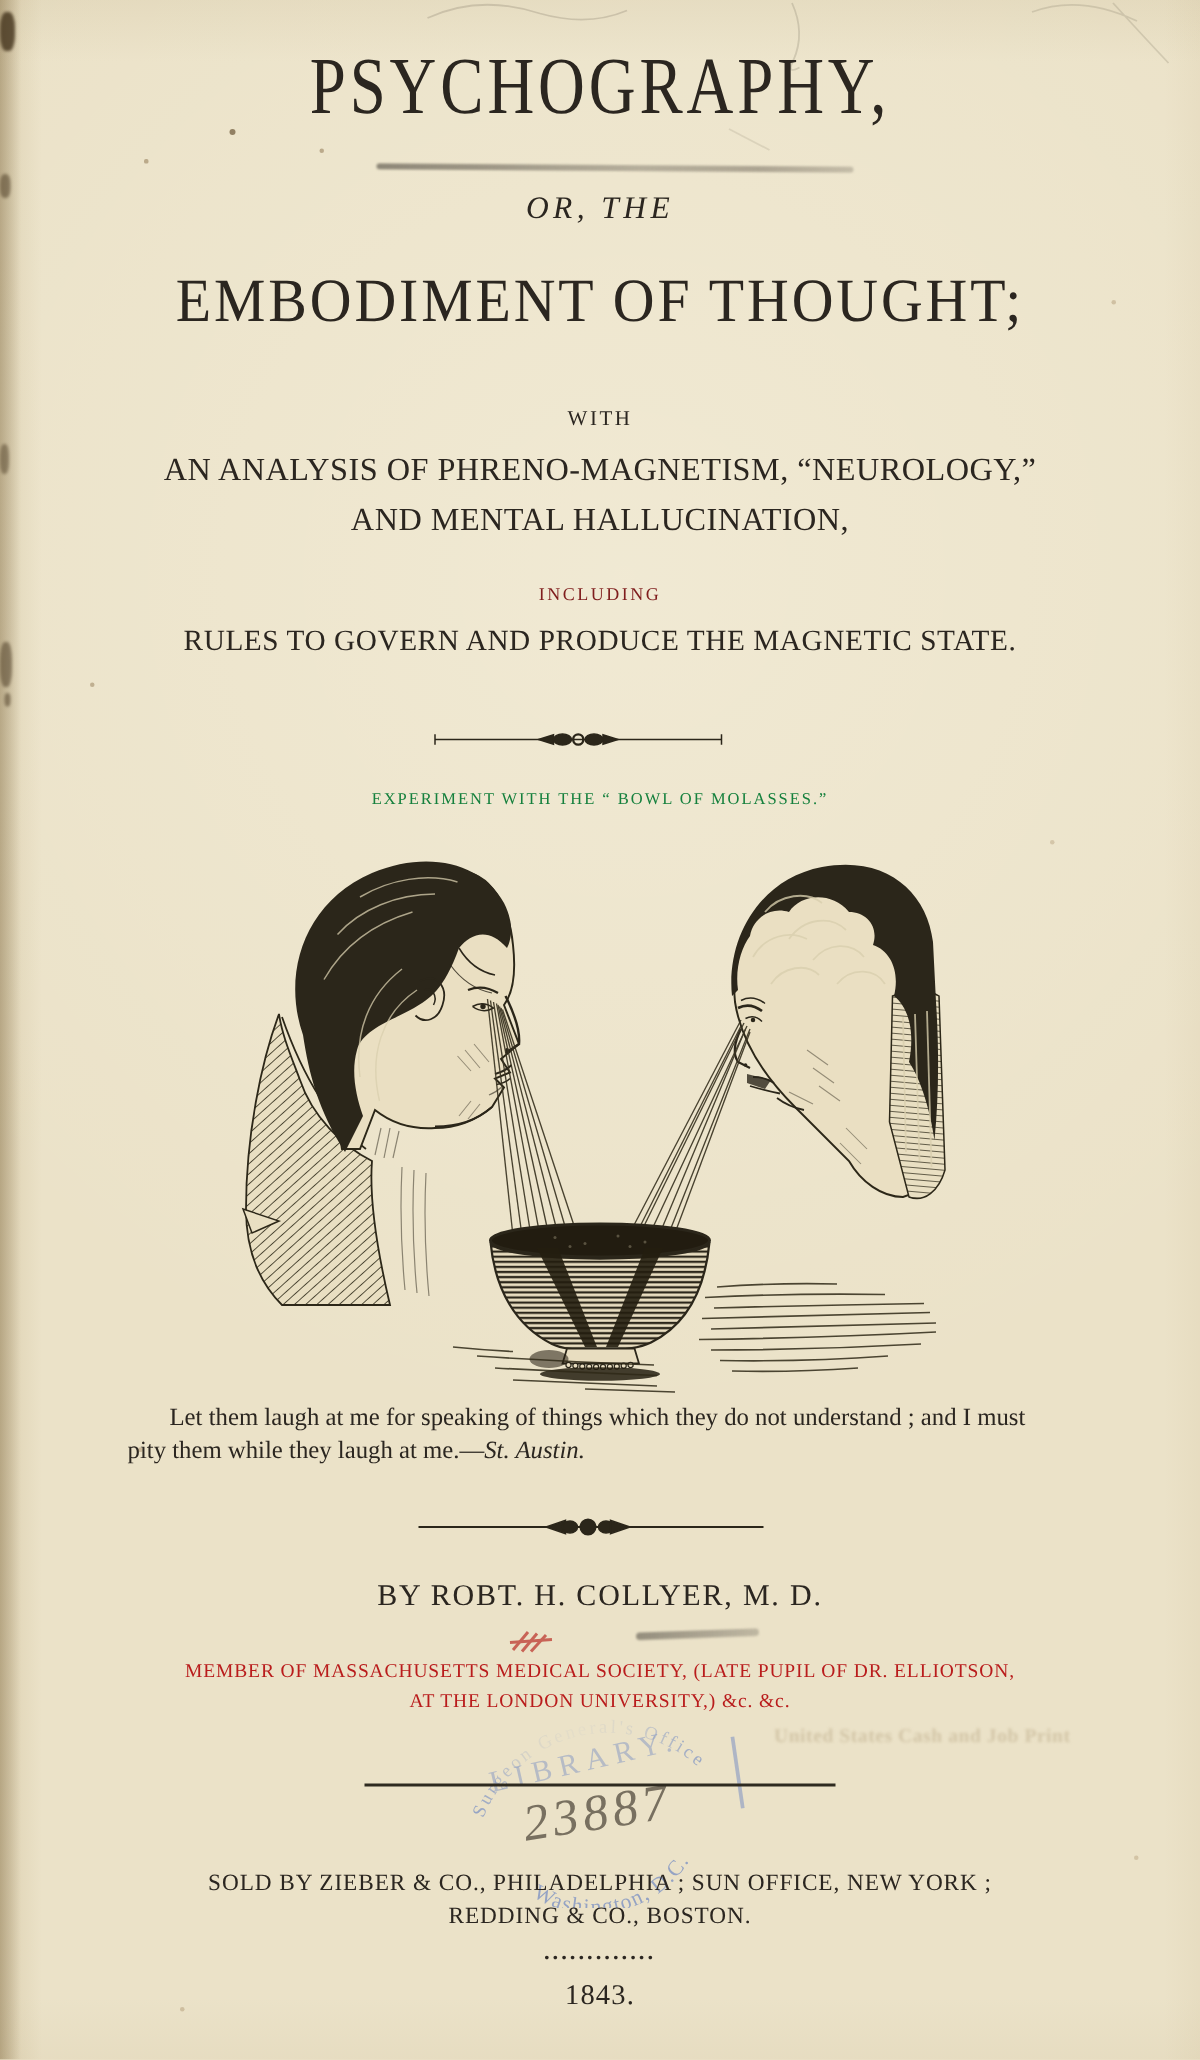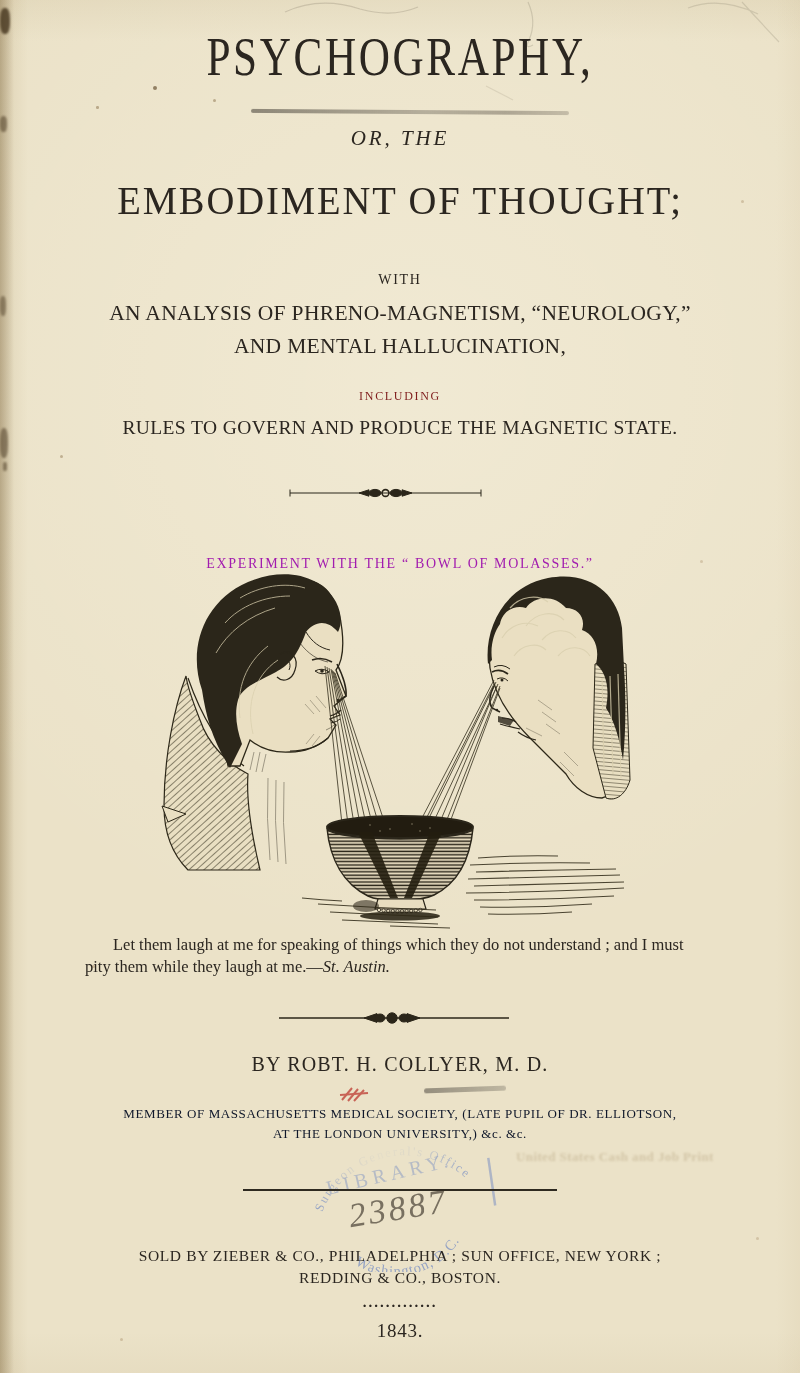--- a/index.html
+++ b/index.html
@@ -19,28 +19,28 @@
   .title{top:26px;font-size:54px;letter-spacing:.06em;transform:scaleX(.8);white-space:nowrap;}
   .smudge{top:110px;left:251px;width:318px;height:4px;border-radius:3px;
     background:linear-gradient(to right, rgba(104,98,86,.72), rgba(104,98,86,.42) 55%, rgba(120,112,98,.55) 80%, rgba(120,112,98,.35));
     filter:blur(.7px);transform:rotate(.4deg);}
   .or-the{top:126px;font-size:21px;letter-spacing:.14em;font-style:italic;}
   .embodiment{top:176px;font-size:41px;letter-spacing:.05em;transform:scaleX(.94);white-space:nowrap;}
   .with{top:272px;font-size:14px;letter-spacing:.12em;}
   .analysis{top:297px;font-size:21.5px;letter-spacing:.015em;line-height:33px;}
   .including{top:389px;font-size:12px;letter-spacing:.14em;color:#7f1d1d;}
   .rules{top:417px;font-size:19.5px;letter-spacing:.02em;}
-  .caption{top:556px;font-size:14px;letter-spacing:.12em;color:#a21caf;}
+  .caption{top:527px;font-size:11px;letter-spacing:.12em;color:#15803d;}
 
   .quote{top:934px;left:85px;width:692px;font-size:16.5px;line-height:22px;text-align:left;}
   .quote .q1{display:block;text-indent:28px;}
   .quote .q2{display:block;}
 
   .byline{top:1053px;font-size:20px;letter-spacing:.06em;white-space:nowrap;}
-  .member{top:1104px;font-size:13px;letter-spacing:.045em;line-height:20px;color:#0f172a;}
+  .member{top:1104px;font-size:13px;letter-spacing:.045em;line-height:20px;color:#b91c1c;}
 
   .imprint{top:1245px;font-size:15.5px;letter-spacing:.04em;line-height:22px;}
   .dotted{top:1294px;font-size:15px;font-weight:700;letter-spacing:2px;}
   .year{top:1320px;font-size:19px;letter-spacing:.04em;}
 
   .rule-line{top:1189px;left:243px;width:314px;height:2px;background:#2e2a20;z-index:6;}
 
   .red-mark{top:1086px;left:338px;z-index:5;}
   .gray-mark{top:1087px;left:424px;width:82px;height:5px;border-radius:3px;
     background:linear-gradient(to right, rgba(90,85,75,.6), rgba(90,85,75,.3));filter:blur(.6px);transform:rotate(-2deg);}

